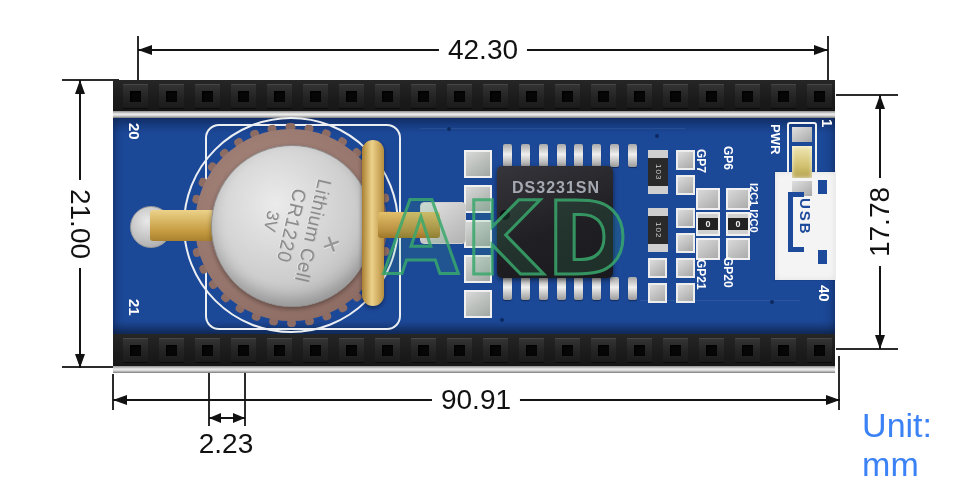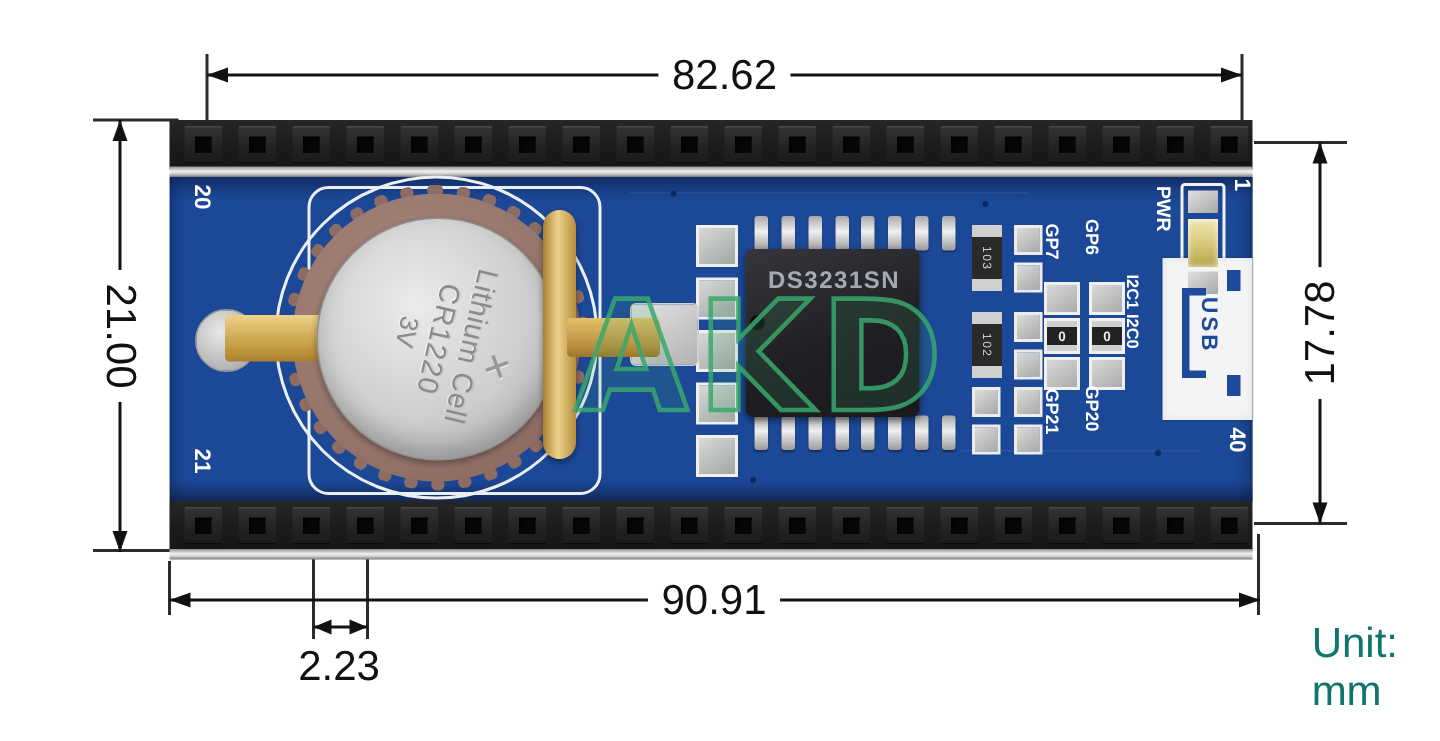--- a/index.html
+++ b/index.html
@@ -11,21 +11,21 @@
   .ah{position:absolute;width:0;height:0;z-index:61;}
   .ah.l{border-top:5px solid transparent;border-bottom:5px solid transparent;border-right:14px solid #111;}
   .ah.r{border-top:5px solid transparent;border-bottom:5px solid transparent;border-left:14px solid #111;}
   .ah.u{border-left:5px solid transparent;border-right:5px solid transparent;border-bottom:14px solid #111;}
   .ah.d{border-left:5px solid transparent;border-right:5px solid transparent;border-top:14px solid #111;}
   .dlabel{position:absolute;font-size:28px;color:#111;background:#fff;z-index:62;white-space:nowrap;}
   .dlabel.h{padding:1px 9px;transform:translate(-50%,-50%);}
   .dlabel.v{writing-mode:vertical-rl;padding:9px 1px;transform:translate(-50%,-50%);}
   .dlabel.vflip{writing-mode:vertical-rl;padding:9px 1px;transform:translate(-50%,-50%) rotate(180deg);}
   #unit-note{position:absolute;left:932px;top:445px;transform:translate(-100%,-50%);
-             font-size:28px;color:#0f766e;z-index:62;}
+             font-size:34px;color:#3b82f6;z-index:62;}
   
   .hdr{position:absolute;left:113px;width:722px;height:33px;z-index:12;box-sizing:border-box;
        background:linear-gradient(180deg,#262626,#1b1b1b 55%,#161616);
        display:flex;align-items:center;justify-content:space-between;padding:0 3px 0 10px;}
   .socket{width:25px;height:25px;flex:0 0 25px;border-radius:1px;
           background:linear-gradient(180deg,#343434,#232323 55%,#1a1a1a);
           box-shadow:inset 0 1px 0 rgba(255,255,255,.10), inset 0 -1px 0 rgba(0,0,0,.6);
           display:flex;align-items:center;justify-content:center;}
   .socket::after{content:"";width:11px;height:11px;background:#060606;
           box-shadow:inset 1px 1px 2px #000;}
@@ -280,21 +280,21 @@
   <div class="usbmark" style="left:818px;top:250px;width:9px;height:14px;"></div>
   <div id="usb-label">USB</div>
 
   <div id="watermark">AKD</div>
 
   <div class="wline" style="left:137px;top:36px;width:2px;height:56px;"></div>
   <div class="wline" style="left:827px;top:36px;width:2px;height:56px;"></div>
   <div class="dline" style="left:138px;top:49px;width:690px;height:2px;"></div>
   <div class="ah l" style="left:138px;top:45px;"></div>
   <div class="ah r" style="left:814px;top:45px;"></div>
-  <div class="dlabel h" style="left:483px;top:50px;">82.62</div>
+  <div class="dlabel h" style="left:483px;top:50px;">42.30</div>
 
   <div class="wline" style="left:62px;top:79px;width:57px;height:2px;"></div>
   <div class="wline" style="left:62px;top:366px;width:57px;height:2px;"></div>
   <div class="dline" style="left:79px;top:80px;width:2px;height:288px;"></div>
   <div class="ah u" style="left:75px;top:80px;"></div>
   <div class="ah d" style="left:75px;top:354px;"></div>
   <div class="dlabel v" style="left:80px;top:224px;">21.00</div>
 
   <div class="wline" style="left:836px;top:94px;width:62px;height:2px;"></div>
   <div class="wline" style="left:836px;top:348px;width:62px;height:2px;"></div>

